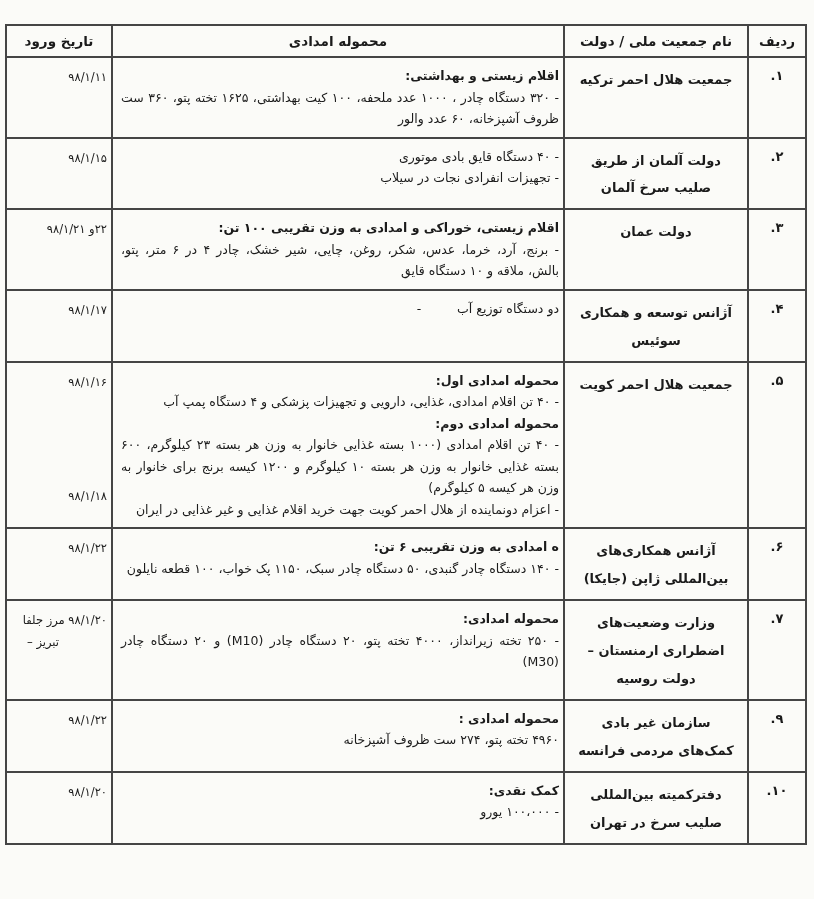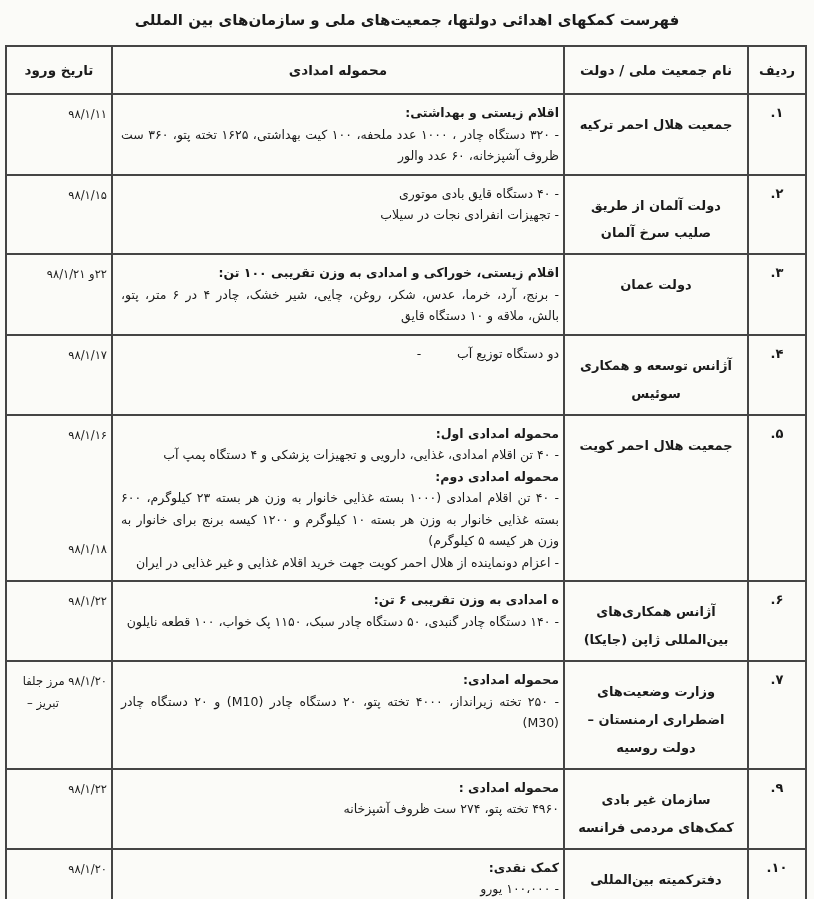--- a/index.html
+++ b/index.html
@@ -40,34 +40,34 @@
   .aid-table col.c-date{width:106px;}
   .aid-table th, .aid-table td{
     border:2px solid var(--border-c);
     vertical-align:top;
     padding:6px 8px;
   }
   .aid-table th{
     font-size:13.5px;
     font-weight:bold;
     text-align:center;
-    padding:15px 4px;
+    padding:7px 4px;
   }
   td.idx{
     text-align:center;
     font-weight:bold;
     font-size:13px;
     padding-top:10px;
   }
   td.name{
     text-align:center;
     font-weight:bold;
     font-size:13px;
     line-height:2.15;
-    padding-top:16px;
+    padding-top:8px;
   }
   td.cargo{
     font-size:12.5px;
     line-height:1.72;
     padding:7px 4px 7px 8px;
   }
   td.cargo .c-head{font-weight:bold;}
   td.cargo .c-item{text-align:justify;}
   td.cargo .center{text-align:right;}
   td.date{
@@ -77,21 +77,20 @@
     line-height:1.9;
   }
   td.date .date-line.gap{margin-top:92px;}
   td.date .date-line[dir="ltr"]{text-align:left;margin-left:16px;}
 </style>
 </head>
 <body>
 
 <div class="page">
   <div class="title-block">
-    <div class="t1">فهرست کمکهای اهدائی دولتها، جمعیت‌های ملی و سازمان‌های بین المللی</div>
   </div>
 
   <table class="aid-table">
     <colgroup>
       <col class="c-idx">
       <col class="c-name">
       <col class="c-cargo">
       <col class="c-date">
     </colgroup>
     <thead>

